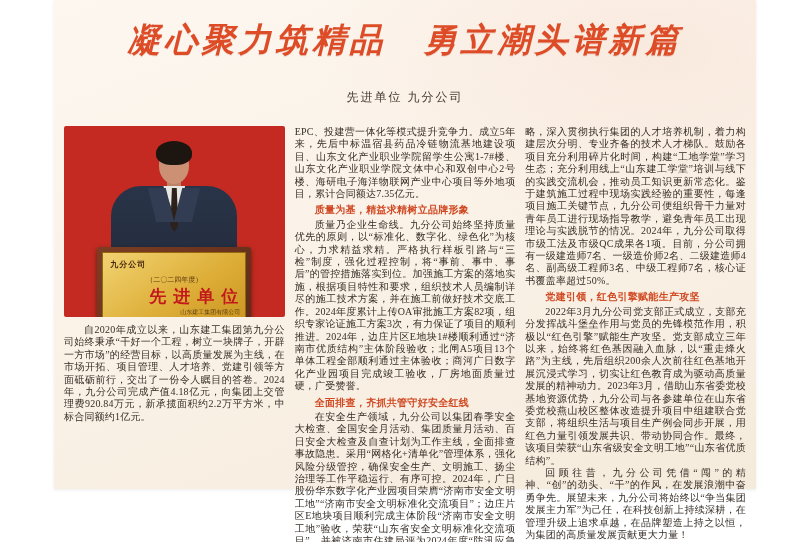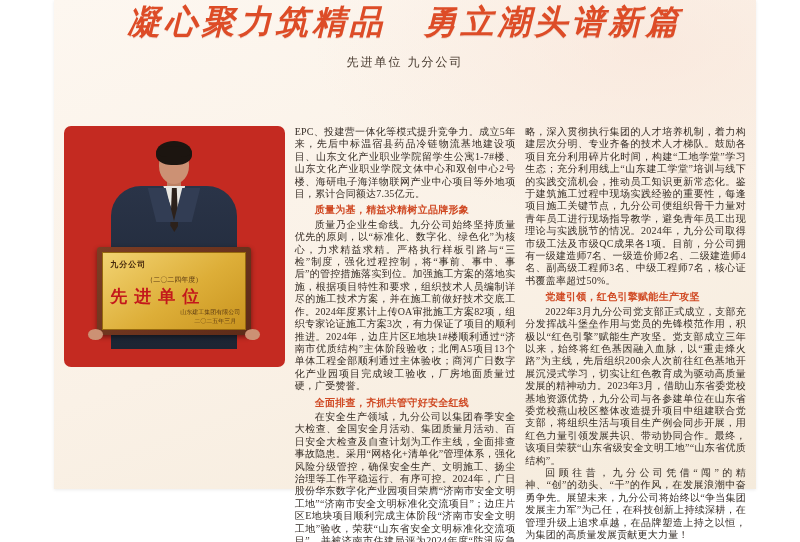--- a/index.html
+++ b/index.html
@@ -9,28 +9,28 @@
     -webkit-font-smoothing:antialiased;
   }
   .sheet {
     position:absolute; left:54px; top:0; width:702px; height:489px;
     background:
       radial-gradient(120% 90% at 85% 10%, rgba(248,226,214,0.55) 0%, rgba(248,226,214,0) 40%),
       linear-gradient(160deg,#fdf7f0 0%, #faf1e6 55%, #f5ebdc 100%);
     box-shadow:0 1px 3px rgba(0,0,0,0.08);
   }
   .title {
-    text-align:center;
+    padding-top:18px; text-align:center;
     font-size:33px; font-weight:bold; font-style:italic;
     letter-spacing:4px; color:#dd4c27;
     text-shadow:0 1px 0 rgba(160,50,20,0.15);
     white-space:nowrap;
   }
   .subtitle {
-    margin-top:9px; text-align:center;
+    margin-top:26px; text-align:center;
     font-size:12px; color:#46392e; letter-spacing:2px;
   }
   .cols {
     position:absolute; top:91px; left:10px; right:10px; bottom:8px;
     display:flex; gap:10px;
   }
   .col { flex:1 1 0; min-width:0; color:#362d26;margin-top:35px; }
   .col p {
     margin:0; font-size:10px; line-height:12.4px;
     text-align:justify; text-justify:inter-ideograph;
@@ -38,22 +38,22 @@
   }
   .col p.cont { text-indent:0; }
   .col h3.sec {
     margin:4px 0 2px 0; font-size:10px; line-height:12.4px;
     font-weight:bold; color:#d04a24; text-indent:2em; letter-spacing:0.3px;
   }
   .byline { margin-top:10px; text-align:right; font-size:14px; color:#362d26; padding-right:4px; }
 
   
   .photo {
-    position:relative; width:100%; height:241px; margin-bottom:7px;
-    background:#c42a21; border-radius:7px; overflow:hidden;
+    position:relative; width:100%; height:191px; margin-bottom:7px;
+    background:#c42a21; border-radius:2px; overflow:hidden;
   }
   .hair {
     position:absolute; left:calc(50% - 18px); top:15px; width:36px; height:24px;
     background:#1c1510; border-radius:50% 50% 42% 42%;
   }
   .face {
     position:absolute; left:calc(50% - 15px); top:22px; width:30px; height:36px;
     background:#cc9174; border-radius:46% 46% 50% 50%;
   }
   .fringe {
@@ -84,21 +84,21 @@
     background:linear-gradient(135deg,#7c3d24,#5d2b18); border-radius:3px;
     box-shadow:0 2px 5px rgba(0,0,0,0.45); padding:5px; box-sizing:border-box;
   }
   .plaque-inner {
     position:relative; width:100%; height:100%;
     background:linear-gradient(145deg,#f2d372 0%, #ddae38 55%, #c9941f 100%);
     border:1px solid #96690f; box-sizing:border-box;
   }
   .pl-company { position:absolute; left:7px; top:6px; font-size:8px; font-weight:bold; color:#47290c; letter-spacing:1px; }
   .pl-year    { position:absolute; top:22px; width:100%; text-align:center; font-size:7px; color:#5c3a12; }
-  .pl-award   { position:absolute; top:32px; width:100%; text-align:left; font-size:17px; font-weight:bold;
+  .pl-award   { position:absolute; top:32px; width:100%; text-align:right; font-size:17px; font-weight:bold;
                 color:#c3181b; letter-spacing:7px; text-indent:7px; }
   .pl-issuer  { position:absolute; right:5px; bottom:12px; font-size:6px; color:#5c3a12; }
   .pl-date    { position:absolute; right:9px; bottom:3px; font-size:6px; color:#5c3a12; }
   .hand-l,.hand-r {
     position:absolute; width:15px; height:11px; background:#cc9174; border-radius:50%;
     top:203px;
   }
   .hand-l { left:calc(50% - 86px); }
   .hand-r { left:calc(50% + 71px); }
 </style>
@@ -128,20 +128,21 @@
             <div class="pl-company">九分公司</div>
             <div class="pl-year">（二〇二四年度）</div>
             <div class="pl-award">先进单位</div>
             <div class="pl-issuer">山东建工集团有限公司</div>
             <div class="pl-date">二〇二五年三月</div>
           </div>
         </div>
         <div class="hand-l"></div>
         <div class="hand-r"></div>
       </div>
+      <p>自2020年成立以来，山东建工集团第九分公司始终秉承“干好一个工程，树立一块牌子，开辟一方市场”的经营目标，以高质量发展为主线，在市场开拓、项目管理、人才培养、党建引领等方面砥砺前行，交出了一份令人瞩目的答卷。2024年，九分公司完成产值4.18亿元，向集团上交管理费920.84万元，新承揽面积约2.2万平方米，中标合同额约1亿元。</p>
     </div>
 
     <div class="col">
       <p class="cont">EPC、投建营一体化等模式提升竞争力。成立5年来，先后中标温宿县药品冷链物流基地建设项目、山东文化产业职业学院留学生公寓1-7#楼、山东文化产业职业学院文体中心和双创中心2号楼、海研电子海洋物联网产业中心项目等外地项目，累计合同额达7.35亿元。</p>
       <h3 class="sec">质量为基，精益求精树立品牌形象</h3>
       <p>质量乃企业生命线。九分公司始终坚持质量优先的原则，以“标准化、数字化、绿色化”为核心，力求精益求精。严格执行样板引路与“三检”制度，强化过程控制，将“事前、事中、事后”的管控措施落实到位。加强施工方案的落地实施，根据项目特性和要求，组织技术人员编制详尽的施工技术方案，并在施工前做好技术交底工作。2024年度累计上传OA审批施工方案82项，组织专家论证施工方案3次，有力保证了项目的顺利推进。2024年，边庄片区E地块1#楼顺利通过“济南市优质结构”主体阶段验收；北闸A5项目13个单体工程全部顺利通过主体验收；商河广日数字化产业园项目完成竣工验收，厂房地面质量过硬，广受赞誉。</p>
       <h3 class="sec">全面排查，齐抓共管守好安全红线</h3>
       <p>在安全生产领域，九分公司以集团春季安全大检查、全国安全月活动、集团质量月活动、百日安全大检查及自查计划为工作主线，全面排查事故隐患。采用“网格化+清单化”管理体系，强化风险分级管控，确保安全生产、文明施工、扬尘治理等工作平稳运行、有序可控。2024年，广日股份华东数字化产业园项目荣膺“济南市安全文明工地”“济南市安全文明标准化交流项目”；边庄片区E地块项目顺利完成主体阶段“济南市安全文明工地”验收，荣获“山东省安全文明标准化交流项目”，并被济南市住建局评为2024年度“防汛应急工作先进项目”。</p>
 
     </div>

